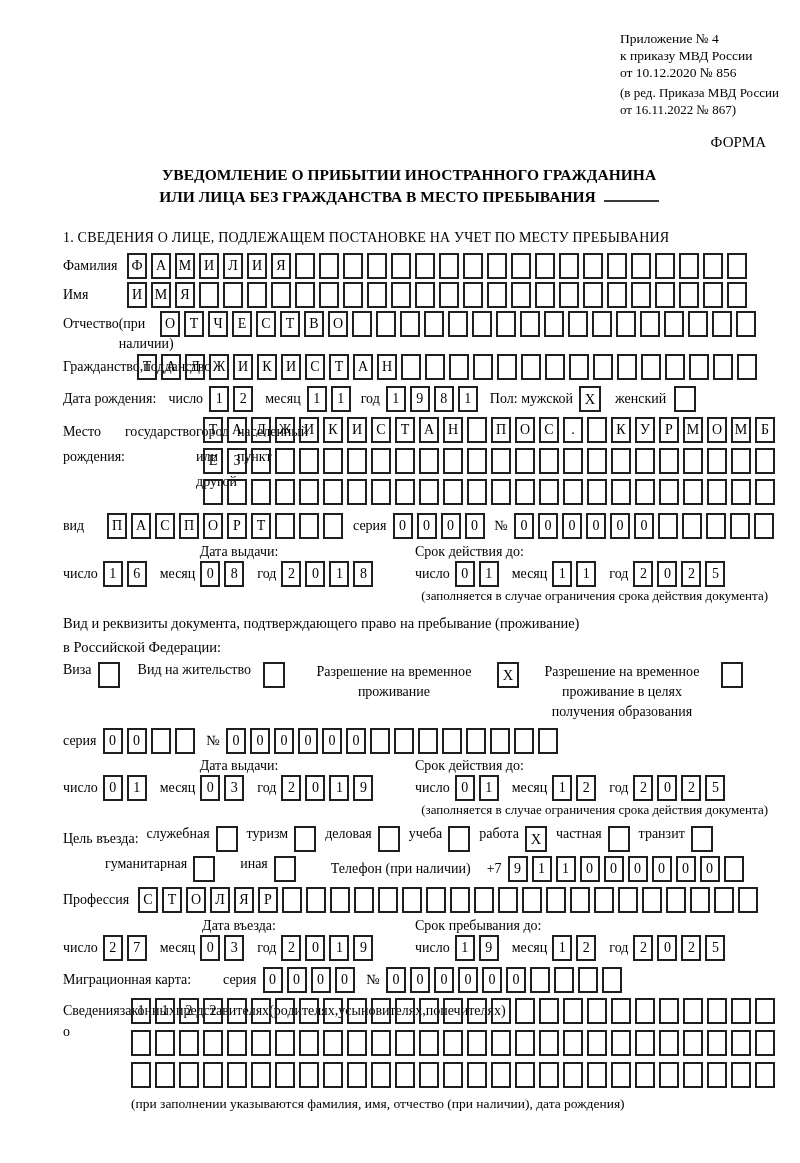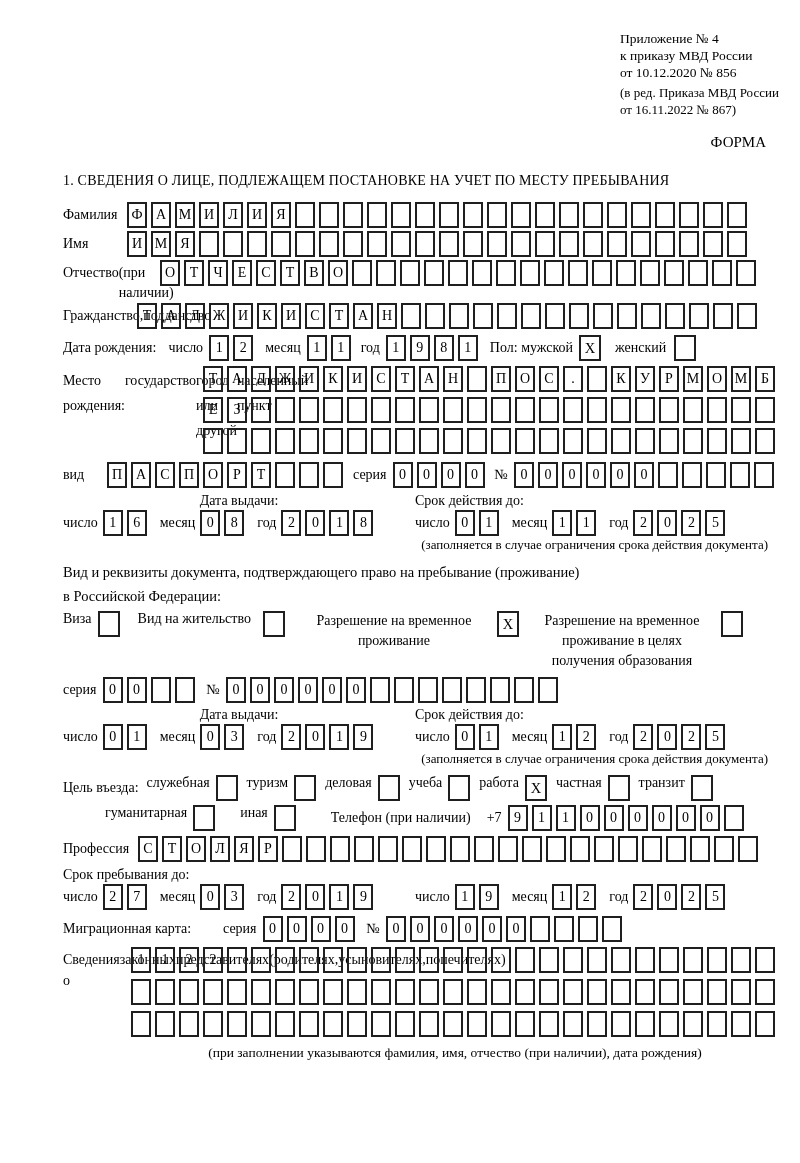--- a/index.html
+++ b/index.html
@@ -57,42 +57,46 @@
   .intro { font-size:14.5px; line-height:24px; margin-top:7px; }
   .opt-label { font-size:14px; text-align:center; flex:none; line-height:20px; }
   .r-options { margin-top:3px; } .ml12{margin-left:12px}
   .ml14{margin-left:14px} .ml16{margin-left:16px} .ml18{margin-left:18px} .ml26{margin-left:26px}
   .mr6{margin-right:6px} .mr8{margin-right:8px} .mr12{margin-right:12px} .mr14{margin-right:14px} .mr16{margin-right:16px}
   .purpose-item { display:flex; align-items:flex-start; margin-right:9px; }
   .purpose-item .lbl { margin-right:6px; }
   
   .rep-lblcol { line-height:21px; padding-top:2px; }
   .rep-rows .cells { margin-bottom:6px; }
-  .rep-note { font-size:13.5px; text-align:center; margin-top:2px; }
+  .rep-note { font-size:13.5px; margin-top:2px; }
 </style>
 </head>
 <body>
 
 <div class="page">
 
   <div class="annex">
     <div>Приложение № 4</div>
     <div>к приказу МВД России</div>
     <div>от 10.12.2020 № 856</div>
   </div>
   <div class="annex-note">
     <div>(в ред. Приказа МВД России</div>
     <div>от 16.11.2022 № 867)</div>
   </div>
   <div class="form-word">ФОРМА</div>
 
+  <div class="title">
+    <div>УВЕДОМЛЕНИЕ О ПРИБЫТИИ ИНОСТРАННОГО ГРАЖДАНИНА</div>
+    <div><span>ИЛИ ЛИЦА БЕЗ ГРАЖДАНСТВА В МЕСТО ПРЕБЫВАНИЯ</span><span class="blank-line"></span></div>
+  </div>
 
   <div class="sec-heading">1. СВЕДЕНИЯ О ЛИЦЕ, ПОДЛЕЖАЩЕМ ПОСТАНОВКЕ НА УЧЕТ ПО МЕСТУ ПРЕБЫВАНИЯ</div>
 
-  <div class="row" style="margin-top:13px">
+  <div class="row" style="margin-top:7px">
     <span class="lbl lw64">Фамилия</span>
     <span class="cells">
         <span class="cell">Ф</span>
         <span class="cell">А</span>
         <span class="cell">М</span>
         <span class="cell">И</span>
         <span class="cell">Л</span>
         <span class="cell">И</span>
         <span class="cell">Я</span>
         <span class="cell"></span>
@@ -587,20 +591,21 @@
         <span class="cell"></span>
         <span class="cell"></span>
         <span class="cell"></span>
         <span class="cell"></span>
         <span class="cell"></span>
         <span class="cell"></span>
       </span>
   </div>
 
   <div class="heads">
+    <span class="h-l">Дата въезда:</span>
     <span class="h-r">Срок пребывания до:</span>
   </div>
   <div class="dates-row">
     <span class="dgroup dgroup-l">
       <span class="lbl">число</span>
       <span class="cells">
           <span class="cell">2</span>
           <span class="cell">7</span>
         </span>
       <span class="lbl">месяц</span>

